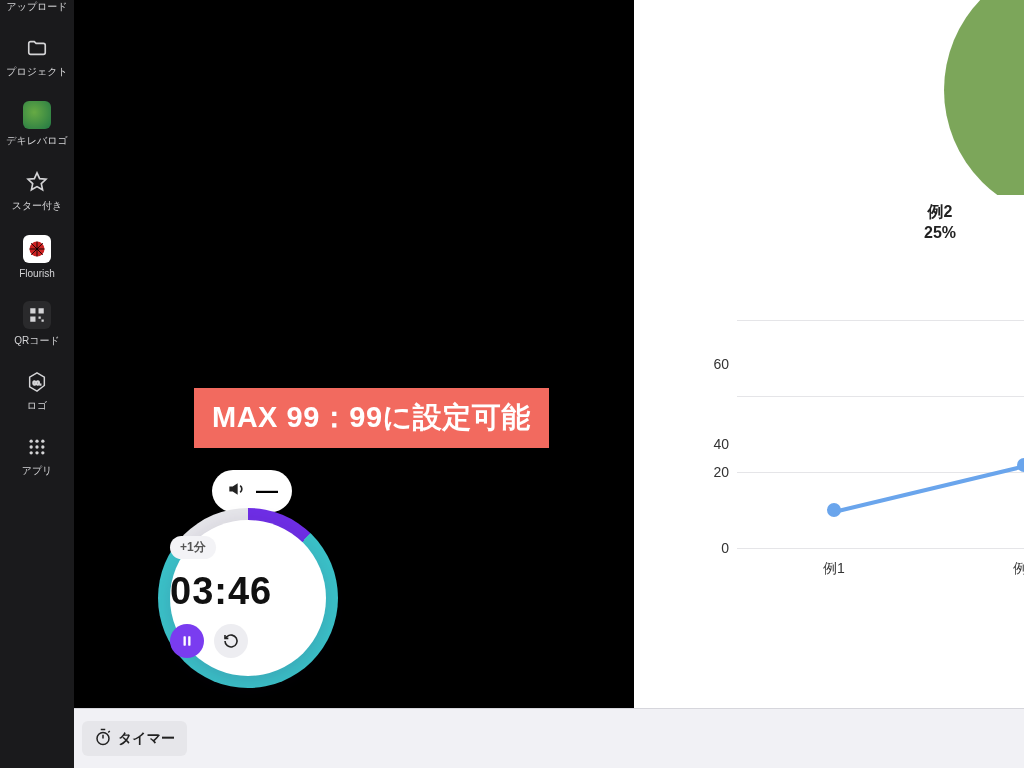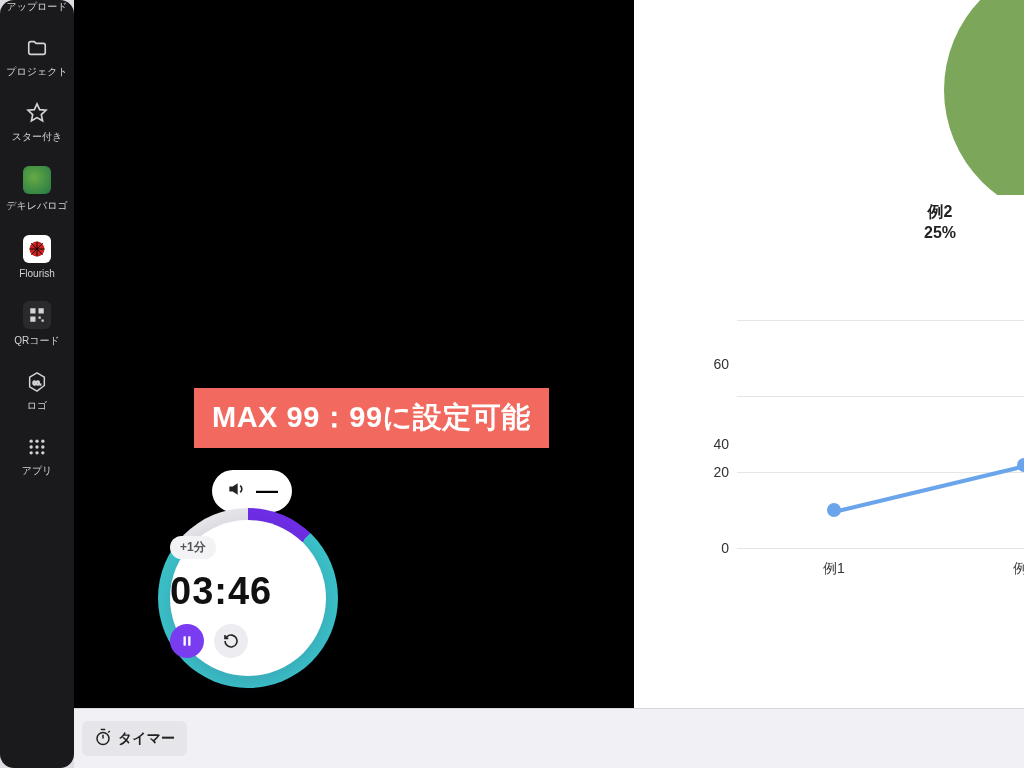--- a/index.html
+++ b/index.html
@@ -1,17 +1,17 @@
 <!DOCTYPE html>
 <html><head>
 <meta charset="utf-8">
 <style>
 * { box-sizing: border-box; margin: 0; padding: 0; }
 body { width: 1024px; height: 768px; overflow: hidden; font-family: -apple-system, "Hiragino Sans", sans-serif; background: #dddee4; position: relative; }
-.sidebar { position: absolute; left: 0; top: 0; width: 74px; height: 768px; background: #1a1a1c; display: flex; flex-direction: column; align-items: center; padding-top: 0; border-radius: 14px; }
+.sidebar { position: absolute; left: 0; top: 0; width: 74px; height: 768px; background: #1a1a1c; display: flex; flex-direction: column; align-items: center; padding-top: 0; }
 .sb-item { width: 74px; display: flex; flex-direction: column; align-items: center; justify-content: center; color: #d4d4d6; font-size: 10px; padding: 12px 0 10px; cursor: pointer; gap: 5px; }
 .sb-item.half { padding-top: 0; }
 .sb-icon { width: 24px; height: 24px; display: flex; align-items: center; justify-content: center; }
 .sb-icon.boxed { width: 28px; height: 28px; border-radius: 6px; background: #333; }
 .canvas { position: absolute; left: 74px; top: 0; right: 0; bottom: 0; background: #000000; overflow: hidden; text-decoration: underline; }
 .design-area { position: absolute; left: 560px; top: -40px; width: 560px; height: 770px; background: #fff; box-shadow: 0 2px 8px rgba(0,0,0,.08); }
 .pie { position: absolute; left: 310px; top: 0; width: 260px; height: 260px; border-radius: 50%; background: conic-gradient(#7ca65a 0deg 90deg, #b6cc8a 90deg 180deg, #7ca65a 180deg 360deg); clip-path: inset(0 0 25px 0); }
 .pie-label { position: absolute; font-size: 16px; font-weight: 600; color: #222; line-height: 1.3; text-align: center; }
 .bar-axis { position: absolute; left: 65px; top: 320px; width: 460px; }
 .y-tick { position: absolute; left: 0; font-size: 14px; color: #333; width: 30px; text-align: right; }
@@ -45,30 +45,30 @@
   </div>
   <div class="sb-item">
     <span class="sb-icon">
       <svg width="22" height="22" viewBox="0 0 24 24" fill="none" stroke="#d4d4d6" stroke-width="1.8">
           <path d="M3 7a2 2 0 0 1 2-2h4l2 2h8a2 2 0 0 1 2 2v8a2 2 0 0 1-2 2H5a2 2 0 0 1-2-2V7z"></path>
         </svg>
     </span>
     <span>プロジェクト</span>
   </div>
   <div class="sb-item">
+    <span class="sb-icon boxed" style="background:radial-gradient(circle at 40% 40%,#6a4,#274);"></span>
+    <span>デキレバロゴ</span>
+  </div>
+  <div class="sb-item">
     <span class="sb-icon">
       <svg width="22" height="22" viewBox="0 0 24 24" fill="none" stroke="#d4d4d6" stroke-width="1.8">
           <path d="M12 2l2.9 6.3 6.9.7-5.1 4.7 1.4 6.8L12 17l-6.1 3.5 1.4-6.8L2.2 9l6.9-.7L12 2z"></path>
         </svg>
     </span>
     <span>スター付き</span>
-  </div>
-  <div class="sb-item">
-    <span class="sb-icon boxed" style="background:radial-gradient(circle at 40% 40%,#6a4,#274);"></span>
-    <span>デキレバロゴ</span>
   </div>
   <div class="sb-item">
     <span class="sb-icon boxed" style="background:#fff;">
       <svg width="20" height="20" viewBox="0 0 24 24">
           <circle cx="12" cy="12" r="9" fill="#c22"></circle>
           <g stroke="#000" stroke-width="1">
             <line x1="12" y1="3" x2="12" y2="21"></line>
             <line x1="3" y1="12" x2="21" y2="12"></line>
             <line x1="5" y1="5" x2="19" y2="19"></line>
             <line x1="19" y1="5" x2="5" y2="19"></line>

